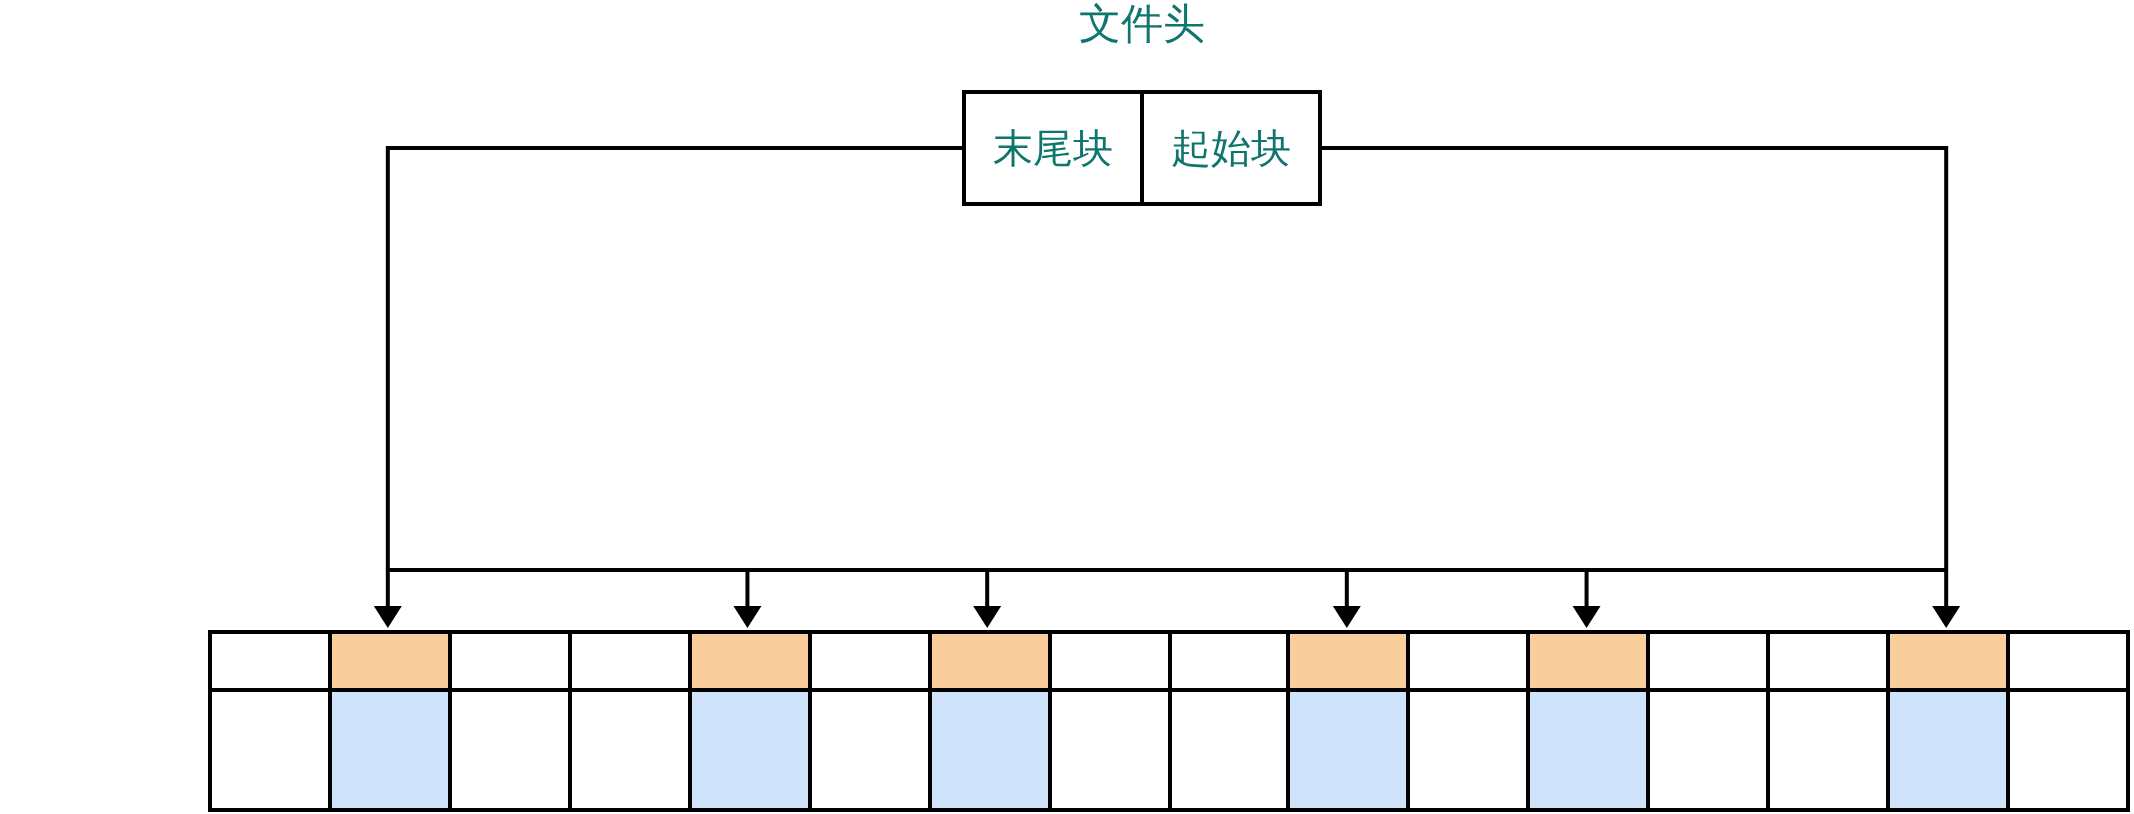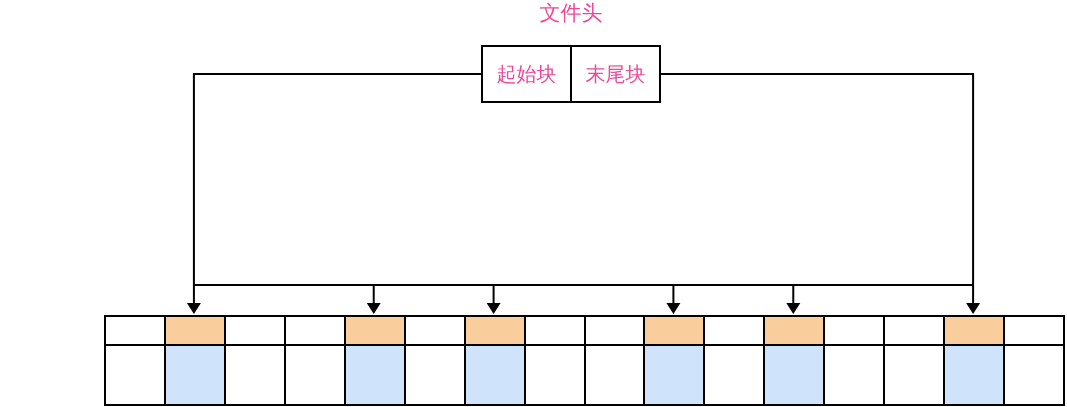--- a/index.html
+++ b/index.html
@@ -2,21 +2,21 @@
 <html><head>
 <meta charset="utf-8">
 <style>
   html, body { margin: 0; padding: 0; background: #ffffff; }
   .canvas {
     position: relative;
     width: 1067px;
     height: 407px;
     background: #ffffff;
     font-family: "Liberation Sans", "DejaVu Sans", sans-serif;
-    color: #ec4899;
+    color: #0f766e;
     overflow: hidden;
   }
   .diagram-title {
     position: absolute;
     left: 481px;
     top: 0px;
     width: 180px;
     text-align: center;
     font-size: 21px;
     line-height: 26px;
@@ -77,22 +77,22 @@
   }
 </style>
 </head>
 <body>
 
 <div class="canvas">
 
   <div class="diagram-title">文件头</div>
 
   <div class="header-box">
+    <div class="header-cell">末尾块</div>
     <div class="header-cell">起始块</div>
-    <div class="header-cell">末尾块</div>
   </div>
 
   <svg class="connector-svg" viewBox="0 0 1067 407" xmlns="http://www.w3.org/2000/svg">
       <path d="M 481 74 H 193.90625 V 285" fill="none" stroke="#000000" stroke-width="2"></path>
       <path d="M 661 74 H 973.09375 V 285" fill="none" stroke="#000000" stroke-width="2"></path>
       <path d="M 193.90625 285 H 973.09375" fill="none" stroke="#000000" stroke-width="2"></path>
       <path d="M 193.90625 285 V 303" fill="none" stroke="#000000" stroke-width="2"></path>
       <polygon points="186.90625,303 200.90625,303 193.90625,314" fill="#000000"></polygon>
       <path d="M 373.71875 285 V 303" fill="none" stroke="#000000" stroke-width="2"></path>
       <polygon points="366.71875,303 380.71875,303 373.71875,314" fill="#000000"></polygon>

